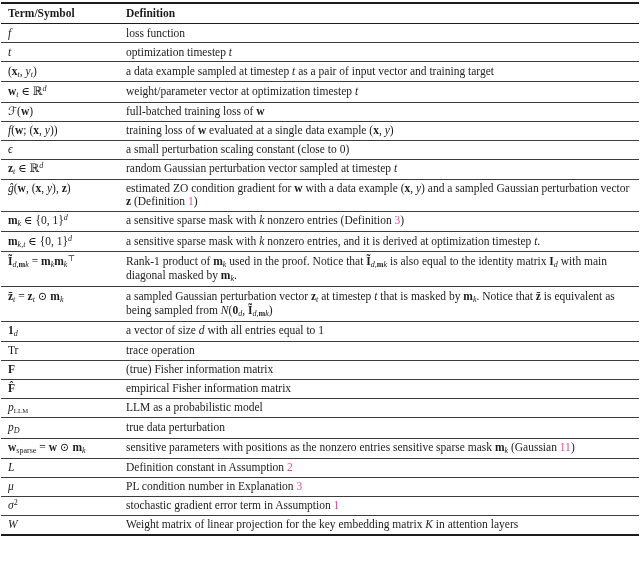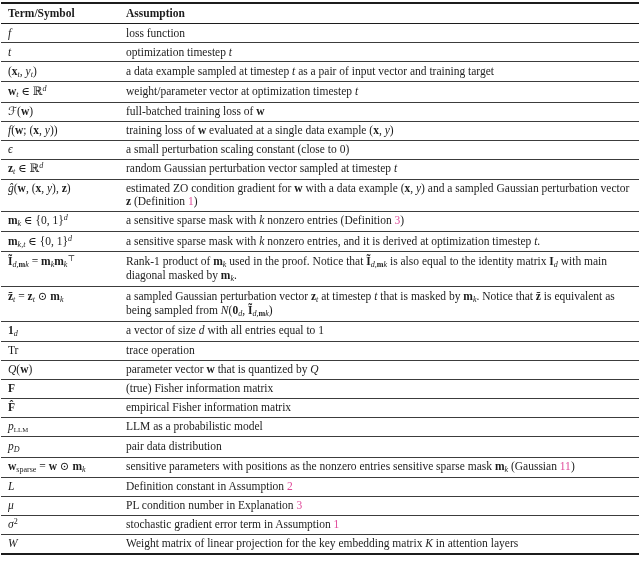--- a/index.html
+++ b/index.html
@@ -44,21 +44,21 @@
 
 <div class="paper">
   <table class="notation">
     <colgroup>
       <col class="c-term">
       <col class="c-expl">
     </colgroup>
     <thead>
       <tr>
         <th>Term/Symbol</th>
-        <th>Assumption</th>
+        <th>Definition</th>
       </tr>
     </thead>
     <tbody id="rows">
         <tr>
           <td><span class="s-i">f</span></td>
           <td><span>loss function</span></td>
         </tr>
         <tr>
           <td><span class="s-i">t</span></td>
           <td><span>optimization timestep </span><span class="s-i">t</span></td>
@@ -109,38 +109,34 @@
         </tr>
         <tr>
           <td><span class="s-b">1</span><span class="s-i s-sub">d</span></td>
           <td><span>a vector of size </span><span class="s-i">d</span><span> with all entries equal to 1</span></td>
         </tr>
         <tr>
           <td><span>Tr</span></td>
           <td><span>trace operation</span></td>
         </tr>
         <tr>
-          <td><span class="s-i">Q</span><span>(</span><span class="s-b">w</span><span>)</span></td>
-          <td><span>parameter vector </span><span class="s-b">w</span><span> that is quantized by </span><span class="s-i">Q</span></td>
-        </tr>
-        <tr>
           <td><span class="s-b">F</span></td>
           <td><span>(true) Fisher information matrix</span></td>
         </tr>
         <tr>
           <td><span class="s-b">F̂</span></td>
           <td><span>empirical Fisher information matrix</span></td>
         </tr>
         <tr>
           <td><span class="s-i">p</span><span class="s-sc">LLM</span></td>
           <td><span>LLM as a probabilistic model</span></td>
         </tr>
         <tr>
           <td><span class="s-i">p</span><span class="s-i s-sub">D</span></td>
-          <td><span>pair data distribution</span></td>
+          <td><span>true data perturbation</span></td>
         </tr>
         <tr>
           <td><span class="s-b">w</span><span class="s-sub">sparse</span><span> = </span><span class="s-b">w</span><span> ⊙ </span><span class="s-b">m</span><span class="s-i s-sub">k</span></td>
           <td><span>sensitive parameters with positions as the nonzero entries sensitive sparse mask </span><span class="s-b">m</span><span class="s-i s-sub">k</span><span> (Gaussian </span><span class="s-link">11</span><span>)</span></td>
         </tr>
         <tr>
           <td><span class="s-i">L</span></td>
           <td><span>Definition constant in Assumption </span><span class="s-link">2</span></td>
         </tr>
         <tr>

